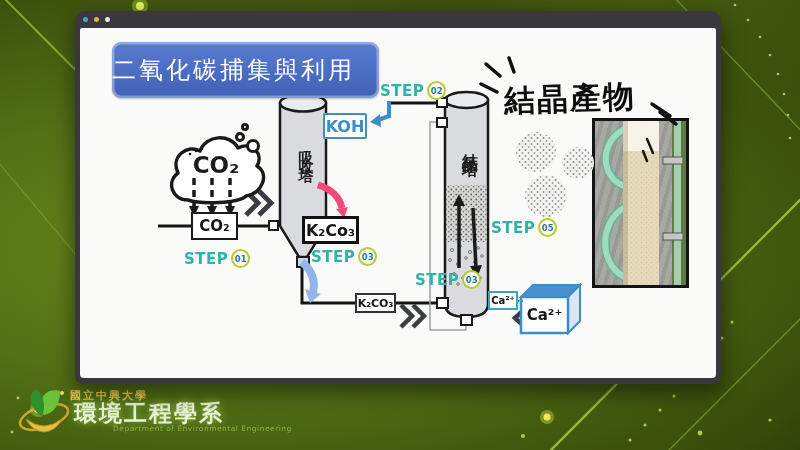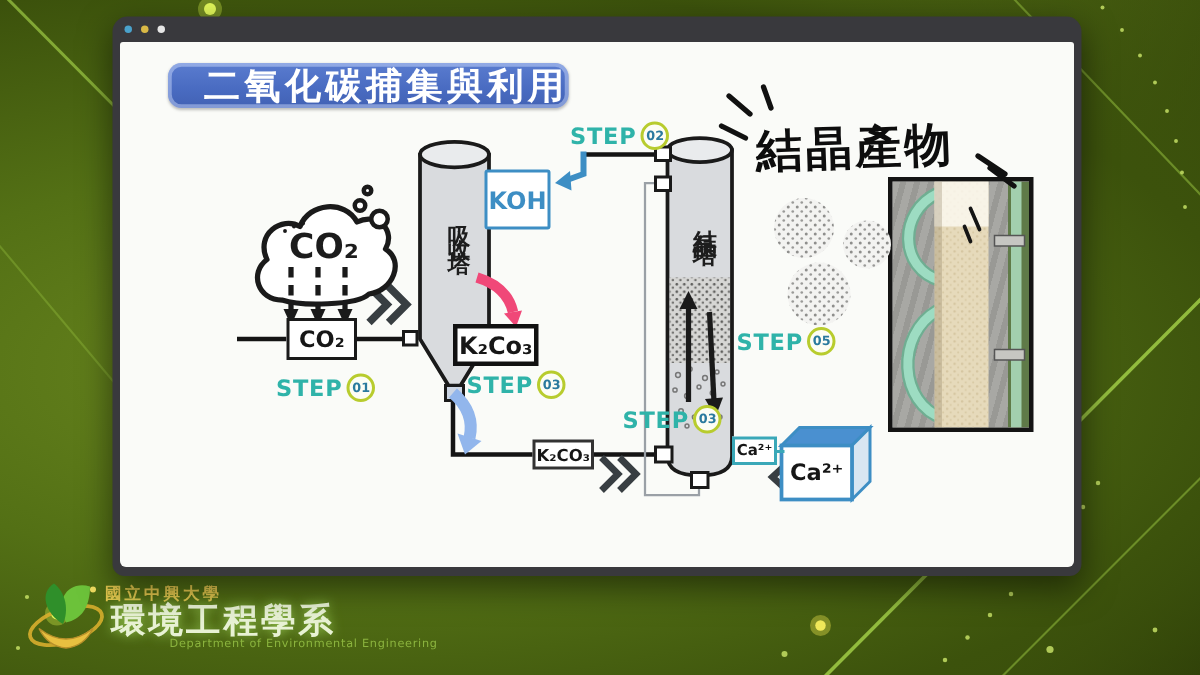--- a/index.html
+++ b/index.html
@@ -15,34 +15,34 @@
   
   #win{position:absolute;left:75px;top:11px;width:646px;height:373px;z-index:2;
     background:#39393d;border-radius:10px 10px 8px 8px;
     box-shadow:0 8px 22px rgba(0,0,0,.5);}
   #titlebar{position:absolute;left:0;top:0;right:0;height:17px;display:flex;align-items:center;padding-left:8px;gap:6px;}
   .dot{width:5px;height:5px;border-radius:50%;display:inline-block;}
   #content{position:absolute;left:5px;top:17px;width:636px;height:350px;background:#fafbf8;border-radius:2px 2px 4px 4px;overflow:hidden;}
   #content > *{position:absolute;}
 
   
-  #banner{left:32px;top:14px;width:267px;height:30px;border-radius:9px;
+  #banner{left:32px;top:14px;width:267px;height:56px;border-radius:9px;
     background:linear-gradient(180deg,#5a7ccf 0%,#4a6cc2 55%,#4161b4 100%);
     box-shadow:inset 0 0 0 2.5px rgba(210,225,255,.45), 0 1px 2px rgba(0,0,0,.25);
-    color:#fff;font-size:24px;font-weight:bold;letter-spacing:3px;
-    display:flex;align-items:center;justify-content:flex-end;}
+    color:#fff;font-size:24px;font-weight:normal;letter-spacing:3px;
+    display:flex;align-items:center;justify-content:flex-start;}
 
   #diagram-svg{left:0;top:0;z-index:3;}
   #photo{z-index:2;}
   .lbl{z-index:4;}
 
   
   .boxlbl{background:#fff;display:flex;align-items:center;justify-content:center;font-weight:bold;color:#161616;box-sizing:border-box;}
   #co2-box{left:111px;top:184px;width:47px;height:28px;border:2.5px solid #1a1a1a;font-size:15px;}
-  #koh-box{left:243px;top:85px;width:44px;height:40px;border:2.5px solid #3d8ec4;color:#3d8ec4;font-size:16px;border-radius:2px;}
+  #koh-box{left:243px;top:85px;width:44px;height:26px;border:2.5px solid #3d8ec4;color:#3d8ec4;font-size:16px;border-radius:2px;}
   #k2co3-box{left:222px;top:188px;width:57px;height:28px;border:3px solid #111;font-size:16px;}
   #k2co3-pipe-box{left:275px;top:265px;width:41px;height:20px;border:2px solid #333;font-size:11px;}
   #ca-tag{left:408px;top:263px;width:30px;height:19px;border:2px solid #3aa8b8;font-size:10px;}
   #cube-label{left:442px;top:270px;width:45px;height:34px;font-size:15px;font-weight:bold;color:#161616;display:flex;align-items:center;justify-content:center;}
 
   #cloud-label{left:106px;top:122px;width:60px;height:30px;font-size:23px;font-weight:bold;color:#1c1c1c;display:flex;align-items:center;justify-content:center;letter-spacing:0px;}
 
   .vtext{writing-mode:vertical-rl;text-orientation:upright;font-weight:bold;color:#1d1d1d;}
   #absorber-label{left:216px;top:110px;height:100px;font-size:15px;letter-spacing:9px;}
   #crystallizer-label{left:379px;top:112px;height:70px;font-size:16px;letter-spacing:4px;}

